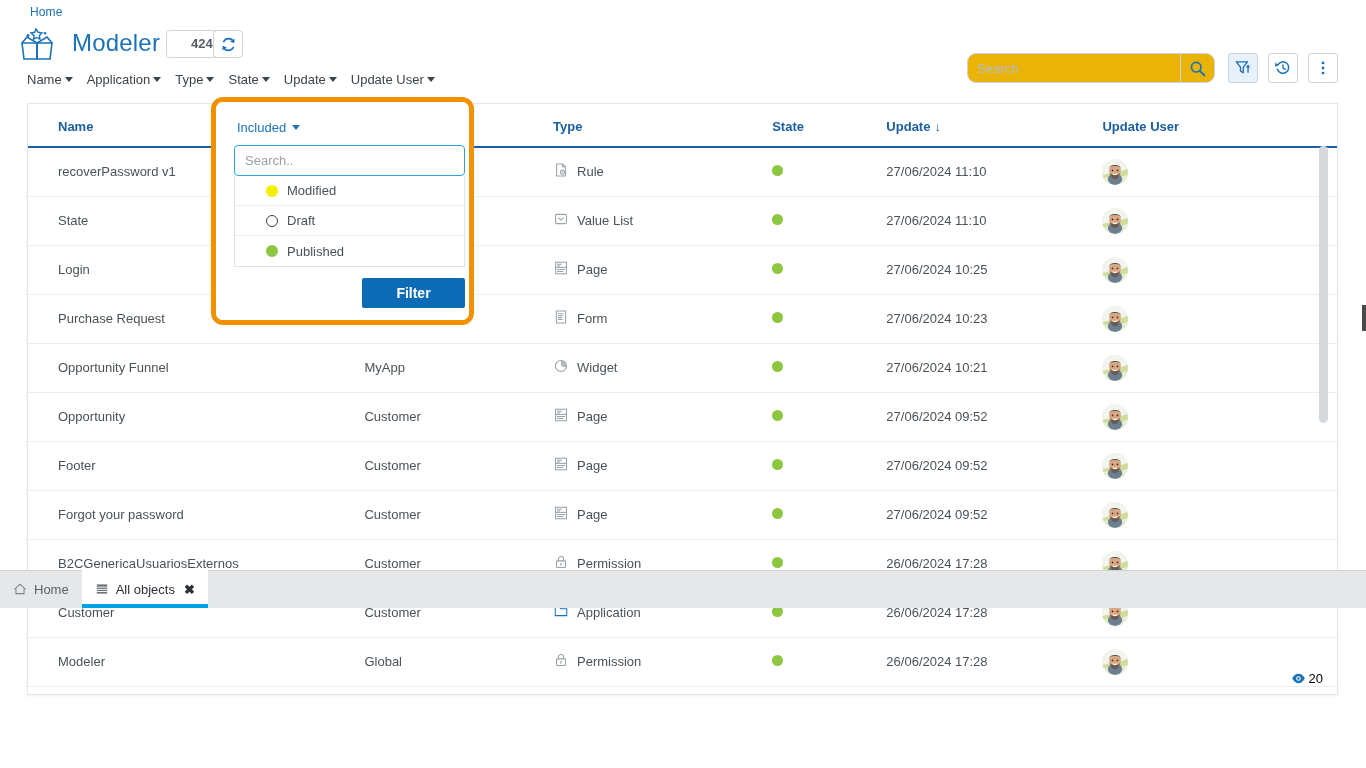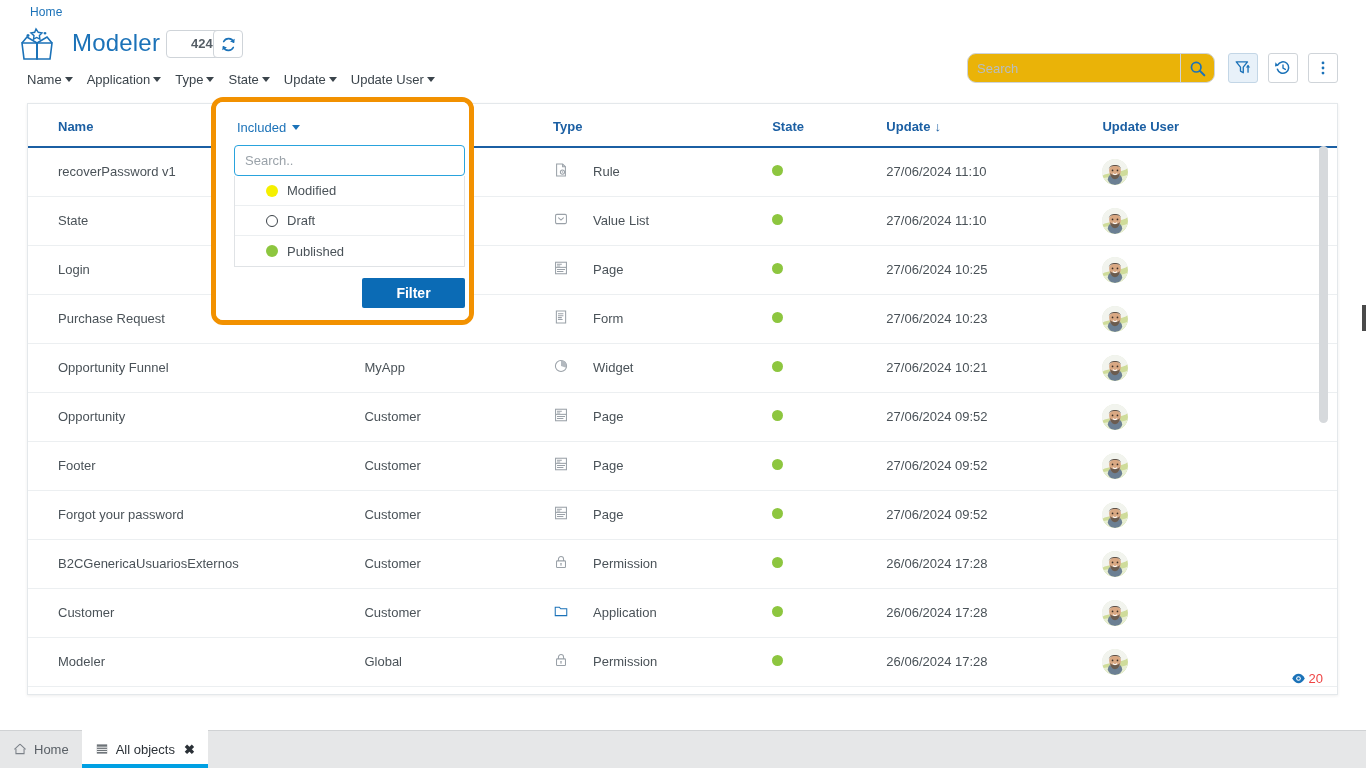--- a/index.html
+++ b/index.html
@@ -5,21 +5,21 @@
 <style>
   * { box-sizing: border-box; }
   html, body {
     margin: 0; padding: 0;
     width: 1366px; height: 768px;
     overflow: hidden;
     background: #ffffff;
     font-family: "Liberation Sans", sans-serif;
     -webkit-font-smoothing: antialiased;
   }
-  #app { position: relative; width: 1366px; height: 768px; background: #ffffff; }
+  #app { position: relative; width: 1366px; height: 608px; background: #ffffff; }
 
   
   .breadcrumb {
     position: absolute; left: 30px; top: 5px;
     font-size: 12px; color: #1b72b8; letter-spacing: .1px;
   }
 
   
   .header-row {
     position: absolute; left: 0; top: 24px; width: 1366px; height: 42px;
@@ -108,21 +108,21 @@
     white-space: nowrap; overflow: hidden; text-overflow: ellipsis;
   }
   table.grid tr:last-child td { border-bottom: 1px solid #eceff1; }
   .c-name  { width: 330px; padding-left: 30px !important; }
   .c-app   { width: 185px; }
   .c-type  { width: 215px; }
   .c-state { width: 112px; }
   .c-upd   { width: 212px; }
   .c-user  { width: 230px; }
 
-  .typecell { display: flex; align-items: center; gap: 24px; }
+  .typecell { display: flex; align-items: center; gap: 8px; }
   .dot {
     display: inline-block; width: 11px; height: 11px; border-radius: 50%;
   }
   .avatar {
     width: 26px; height: 26px; border-radius: 50%;
     background: #e9eee2; overflow: hidden; display: block;
   }
 
   
   .vscroll {
@@ -131,21 +131,21 @@
   }
   .vthumb {
     position: absolute; top: 0; left: 0; width: 9px; height: 277px;
     background: #d6d9dc; border-radius: 5px;
   }
 
   
   .viewcount {
     position: absolute; right: 14px; bottom: 8px;
     display: flex; align-items: center; gap: 3px;
-    font-size: 13px; color: #ef4444;
+    font-size: 13px; color: #000000;
   }
 
   
   .popup-ring {
     position: absolute; left: 211px; top: 97px;
     width: 263px; height: 228px;
     border: 5px solid #f29100; border-radius: 12px;
     background: #ffffff;
   }
   .popup {

